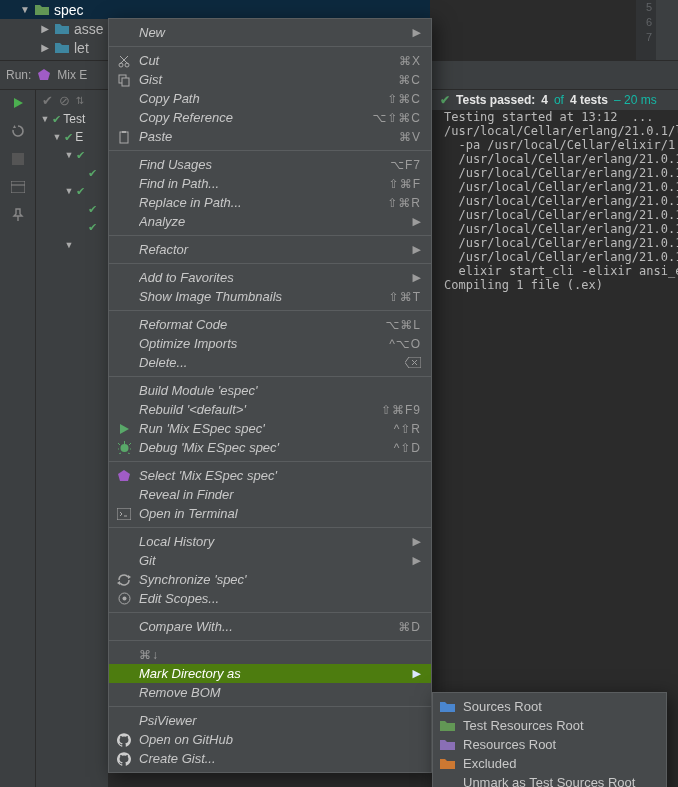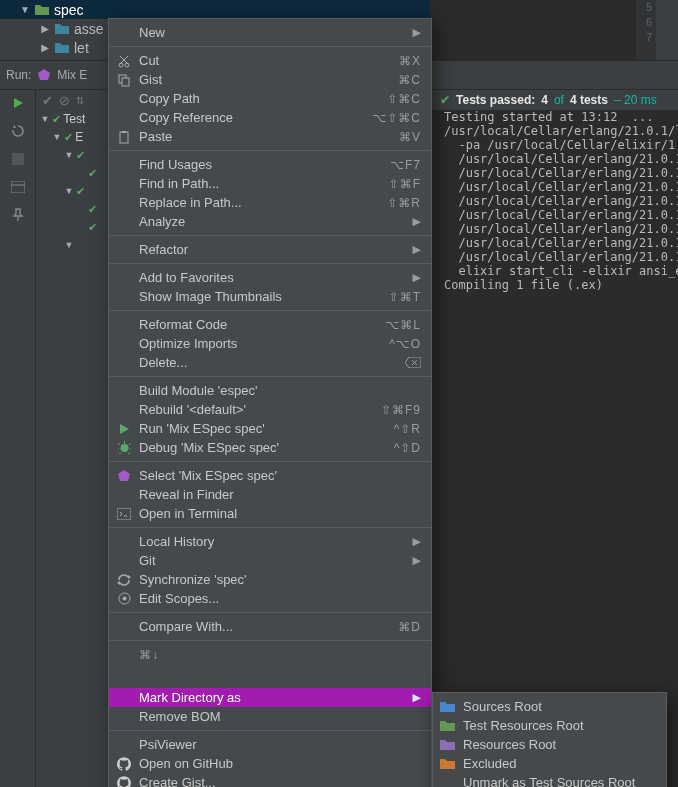--- a/index.html
+++ b/index.html
@@ -105,23 +105,23 @@
     box-shadow: 4px 4px 18px rgba(0,0,0,.5);
     padding:4px 0;
     z-index:100;
   }
   .ctx-item {
     display:flex; align-items:center; height:19px;
     padding: 0 10px 0 6px;
     color:#c8c8c8; font-size:13px;
     gap:6px;
   }
-  .ctx-item.selected { background:#a21caf; color:#fff;margin-top:24px; }
+  .ctx-item.selected { background:#4d7c0f; color:#fff; }
   .ctx-item .ci-icon { width:18px; display:flex; align-items:center; justify-content:center; font-size:13px; }
-  .ctx-item .ci-label { flex:1; white-space:nowrap; overflow:hidden; }
+  .ctx-item .ci-label { flex:1; white-space:nowrap; overflow:hidden;font-style:italic; }
   .ctx-item .ci-short { color:#9c9c9c; font-size:12px; letter-spacing:1px; }
   .ctx-item .ci-sub { color:#9c9c9c; font-size:11px; }
   .ctx-item.selected .ci-sub { color:#dbe7ff; }
   .ctx-sep { height:1px; background:#5a5d5f; margin:4px 0; }
 
   
   .sub-menu {
     position:absolute; left:432px; top:692px; width:235px;
     background:#46494b; border:1px solid #5a5d5f;
     box-shadow: 4px 4px 18px rgba(0,0,0,.5);

